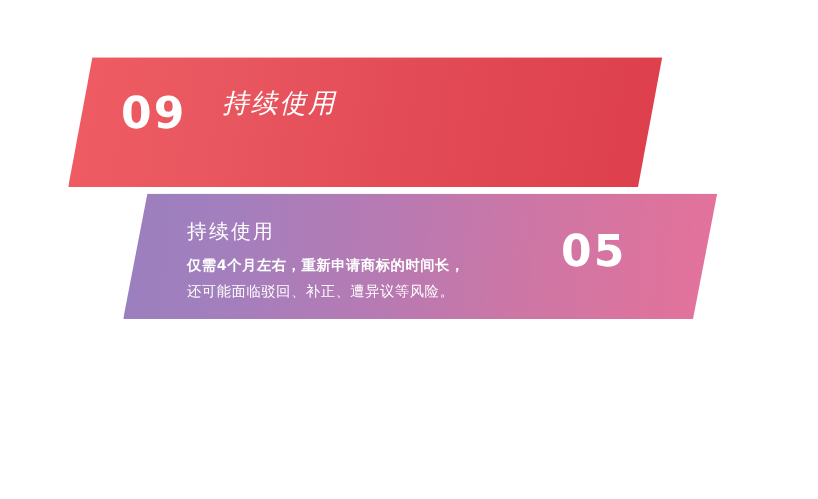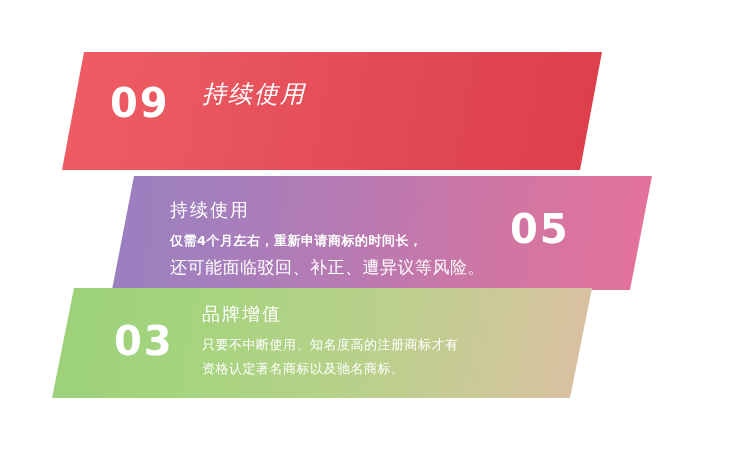--- a/index.html
+++ b/index.html
@@ -86,21 +86,21 @@
     font-size: 13px;
     color: #ffffff;
     letter-spacing: 0.5px;
     white-space: nowrap;
     font-weight: bold;
   }
   .band-2 .line2 {
     position: absolute;
     left: 58px;
     top: 80px;
-    font-size: 17px;
+    font-size: 13px;
     color: #ffffff;
     letter-spacing: 0.5px;
     white-space: nowrap;
   }
   .band-2 .num {
     position: absolute;
     left: 398px;
     top: 30px;
     font-size: 40px;
     font-weight: bold;
@@ -163,20 +163,14 @@
     <div class="title">持续使用</div>
   </div>
 
   <div class="band band-2">
     <div class="title">持续使用</div>
     <div class="line1">仅需4个月左右，重新申请商标的时间长，</div>
     <div class="line2">还可能面临驳回、补正、遭异议等风险。</div>
     <div class="num">05</div>
   </div>
 
-  <div class="band band-3">
-    <div class="num">03</div>
-    <div class="title">品牌增值</div>
-    <div class="line1">只要不中断使用、知名度高的注册商标才有</div>
-    <div class="line2">资格认定著名商标以及驰名商标。</div>
-  </div>
 
 </div>
 
 </body></html>

